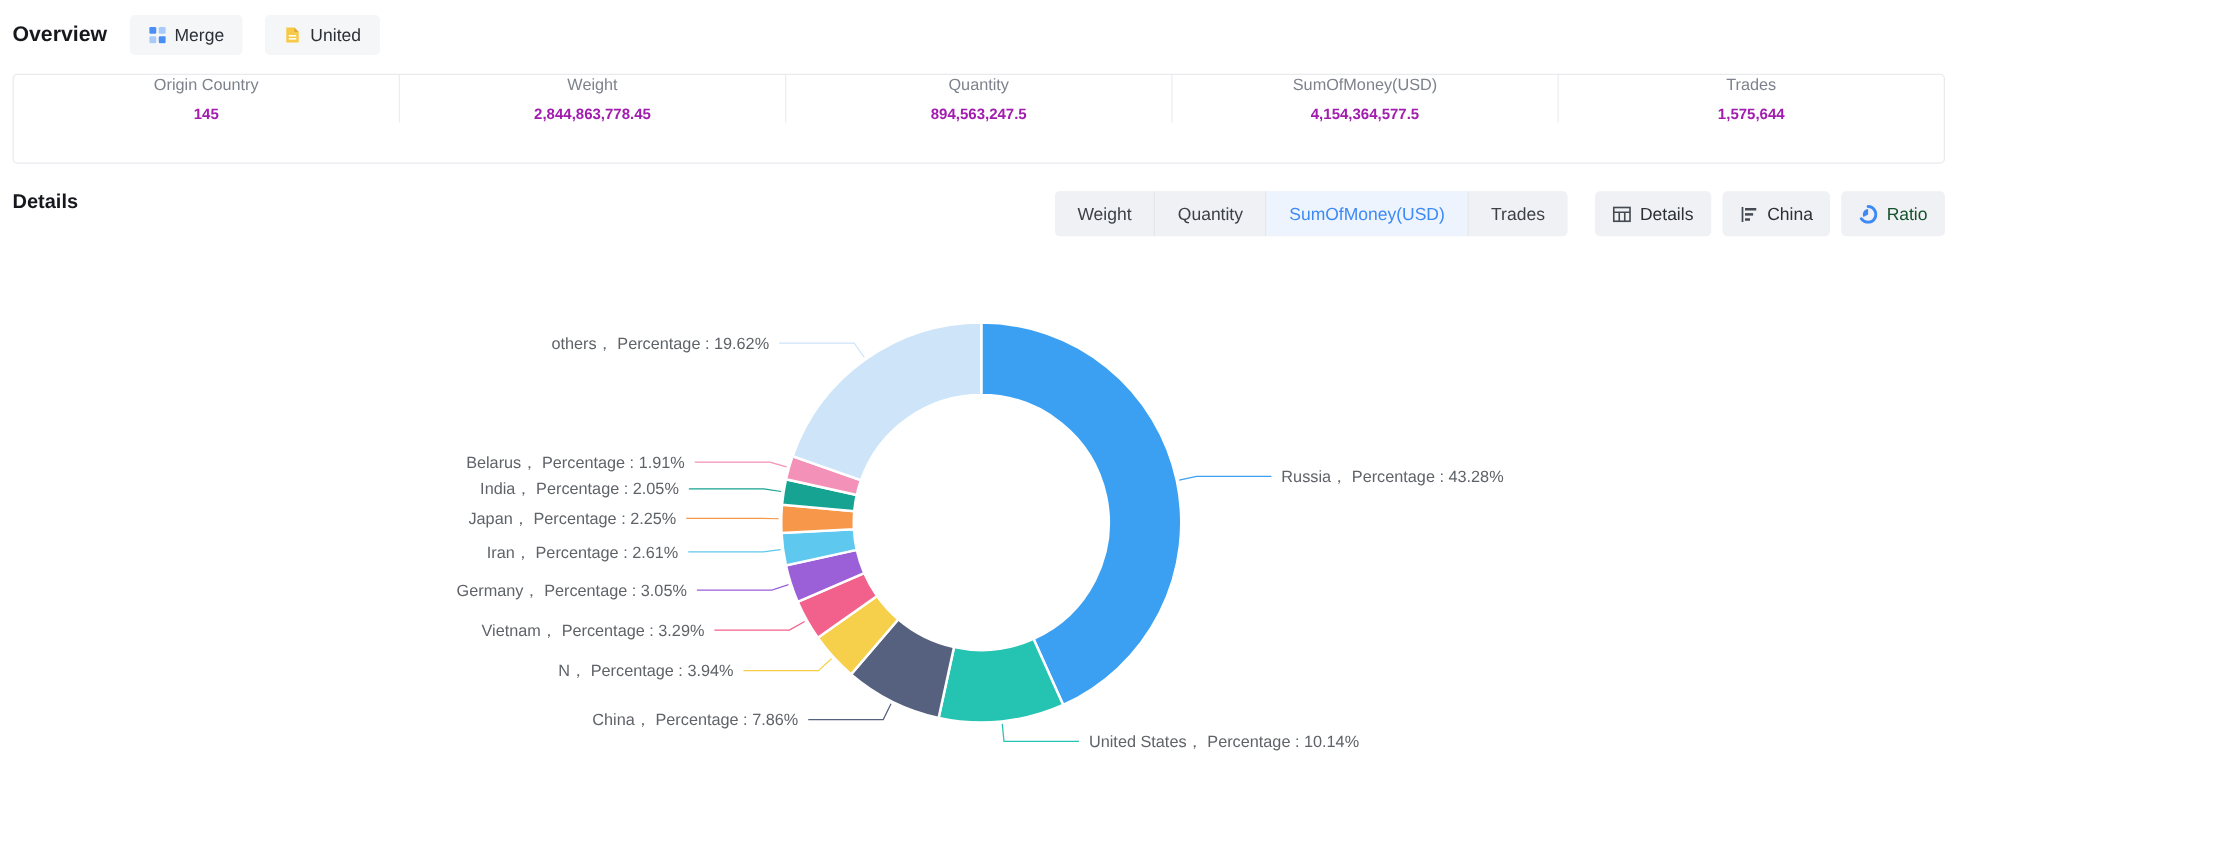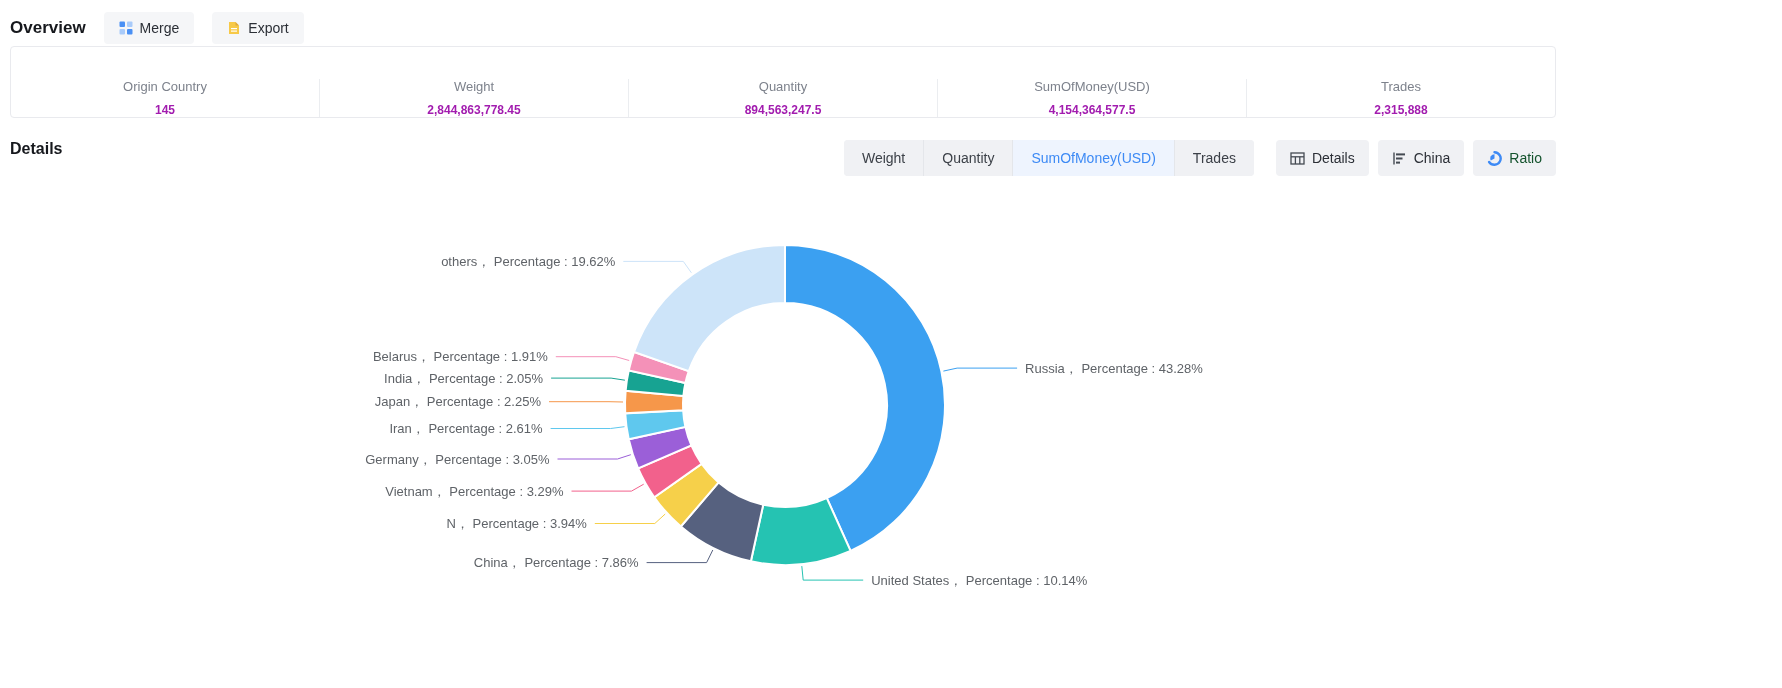--- a/index.html
+++ b/index.html
@@ -20,23 +20,23 @@
     display: inline-flex; align-items: center; gap: 7px;
     height: 32px; padding: 0 15px; margin-left: 18px;
     background: #f5f6f8; border: none; border-radius: 4px;
     font-family: "Liberation Sans", sans-serif;
     font-size: 14px; color: #2b2f36; cursor: pointer;
   }
   .top-btn .icon { display: inline-flex; }
 
   
   .stats-bar {
-    height: 72px;
+    margin-top: 13px; height: 72px;
     border: 1px solid #e9eaee; border-radius: 4px;
-    display: flex; align-items: flex-end;
+    display: flex; align-items: flex-start;
   }
   .stat {
     flex: 1; display: flex; flex-direction: column;
     justify-content: center; align-items: center;
     border-right: 1px solid #ebedf0;
   }
   .stat:last-child { border-right: none; }
   .stat-label { font-size: 13px; color: #7d828c; margin-bottom: 9px; }
   .stat-value { font-size: 12px; font-weight: bold; color: #a21caf; }
 
@@ -87,21 +87,21 @@
         </button>
         <button class="top-btn">
           <span class="icon">
             <svg width="14" height="14" viewBox="0 0 14 14">
               <path d="M2 1h6.5L12 4.5V13H2z" fill="#f7c948"></path>
               <path d="M8.5 1L12 4.5H8.5z" fill="#dfa93c"></path>
               <rect x="4" y="7" width="6" height="1.2" fill="#fff"></rect>
               <rect x="4" y="9.5" width="6" height="1.2" fill="#fff"></rect>
             </svg>
           </span>
-          <span>Export</span>
+          <span>United</span>
         </button>
       </div>
   </div>
 
   <div class="stats-bar" id="stats-bar">
       <div class="stat">
         <div class="stat-label">Origin Country</div>
         <div class="stat-value">145</div>
       </div>
       <div class="stat">
@@ -111,21 +111,21 @@
       <div class="stat">
         <div class="stat-label">Quantity</div>
         <div class="stat-value">894,563,247.5</div>
       </div>
       <div class="stat">
         <div class="stat-label">SumOfMoney(USD)</div>
         <div class="stat-value">4,154,364,577.5</div>
       </div>
       <div class="stat">
         <div class="stat-label">Trades</div>
-        <div class="stat-value">2,315,888</div>
+        <div class="stat-value">1,575,644</div>
       </div>
     </div>
 
   <div class="details-row">
     <h2 class="details-title">Details</h2>
     <div class="tab-groups">
       <div class="metric-tabs" id="metric-tabs">
           <div class="metric-tab">Weight</div>
           <div class="metric-tab">Quantity</div>
           <div class="metric-tab active">SumOfMoney(USD)</div>

